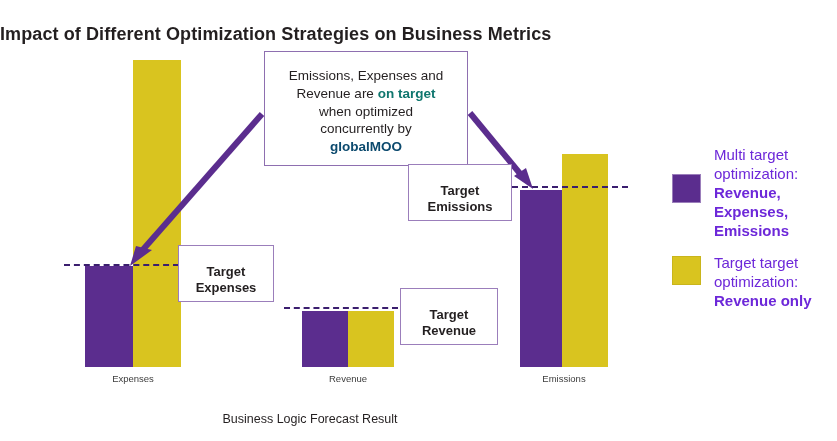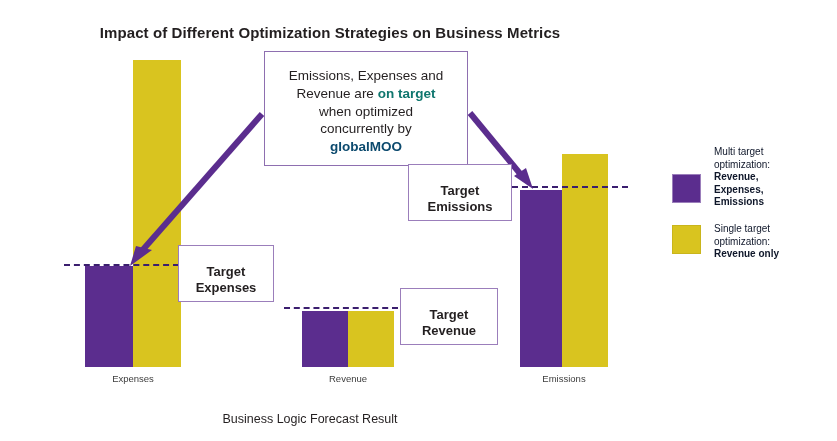--- a/index.html
+++ b/index.html
@@ -19,22 +19,21 @@
     overflow: hidden;
     background: #ffffff;
   }
 
   
   .chart-title {
     position: absolute;
     left: 0;
     top: 24px;
     width: 660px;
-    text-align: center;
-    font-size: 15px;
+    font-size: 18px;
     font-weight: bold;
     color: #231f20;
     letter-spacing: 0.1px;
     white-space: nowrap;
   }
 
   
   #plot {
     position: absolute;
     left: 0;
@@ -144,23 +143,23 @@
     left: 0;
     width: 29px;
     height: 29px;
     box-sizing: border-box;
     border: 1px solid #9B7EBB;
   }
   .legend-swatch.purple { background: #5B2D8E; }
   .legend-swatch.yellow { background: #D9C41F; border-color: #c9b51c; }
   .legend-text {
     margin-left: 42px;
-    font-size: 10px;
+    font-size: 15px;
     line-height: 1.26;
-    color: #0f172a;
+    color: #6d28d9;
   }
   .legend-text .b { font-weight: bold; }
   #legend-row-multi .legend-swatch { top: 28px; }
   #legend-row-single .legend-swatch { top: 2px; }
 </style>
 </head>
 <body>
 
 <div id="stage">
 
@@ -230,21 +229,21 @@
         <div>optimization:</div>
         <div class="b">Revenue,</div>
         <div class="b">Expenses,</div>
         <div class="b">Emissions</div>
       </div>
     </div>
 
     <div class="legend-row" id="legend-row-single">
       <div class="legend-swatch yellow"></div>
       <div class="legend-text">
-        <div>Single target</div>
+        <div>Target target</div>
         <div>optimization:</div>
         <div class="b">Revenue only</div>
       </div>
     </div>
 
   </div>
 
 </div>
 
 </body></html>

